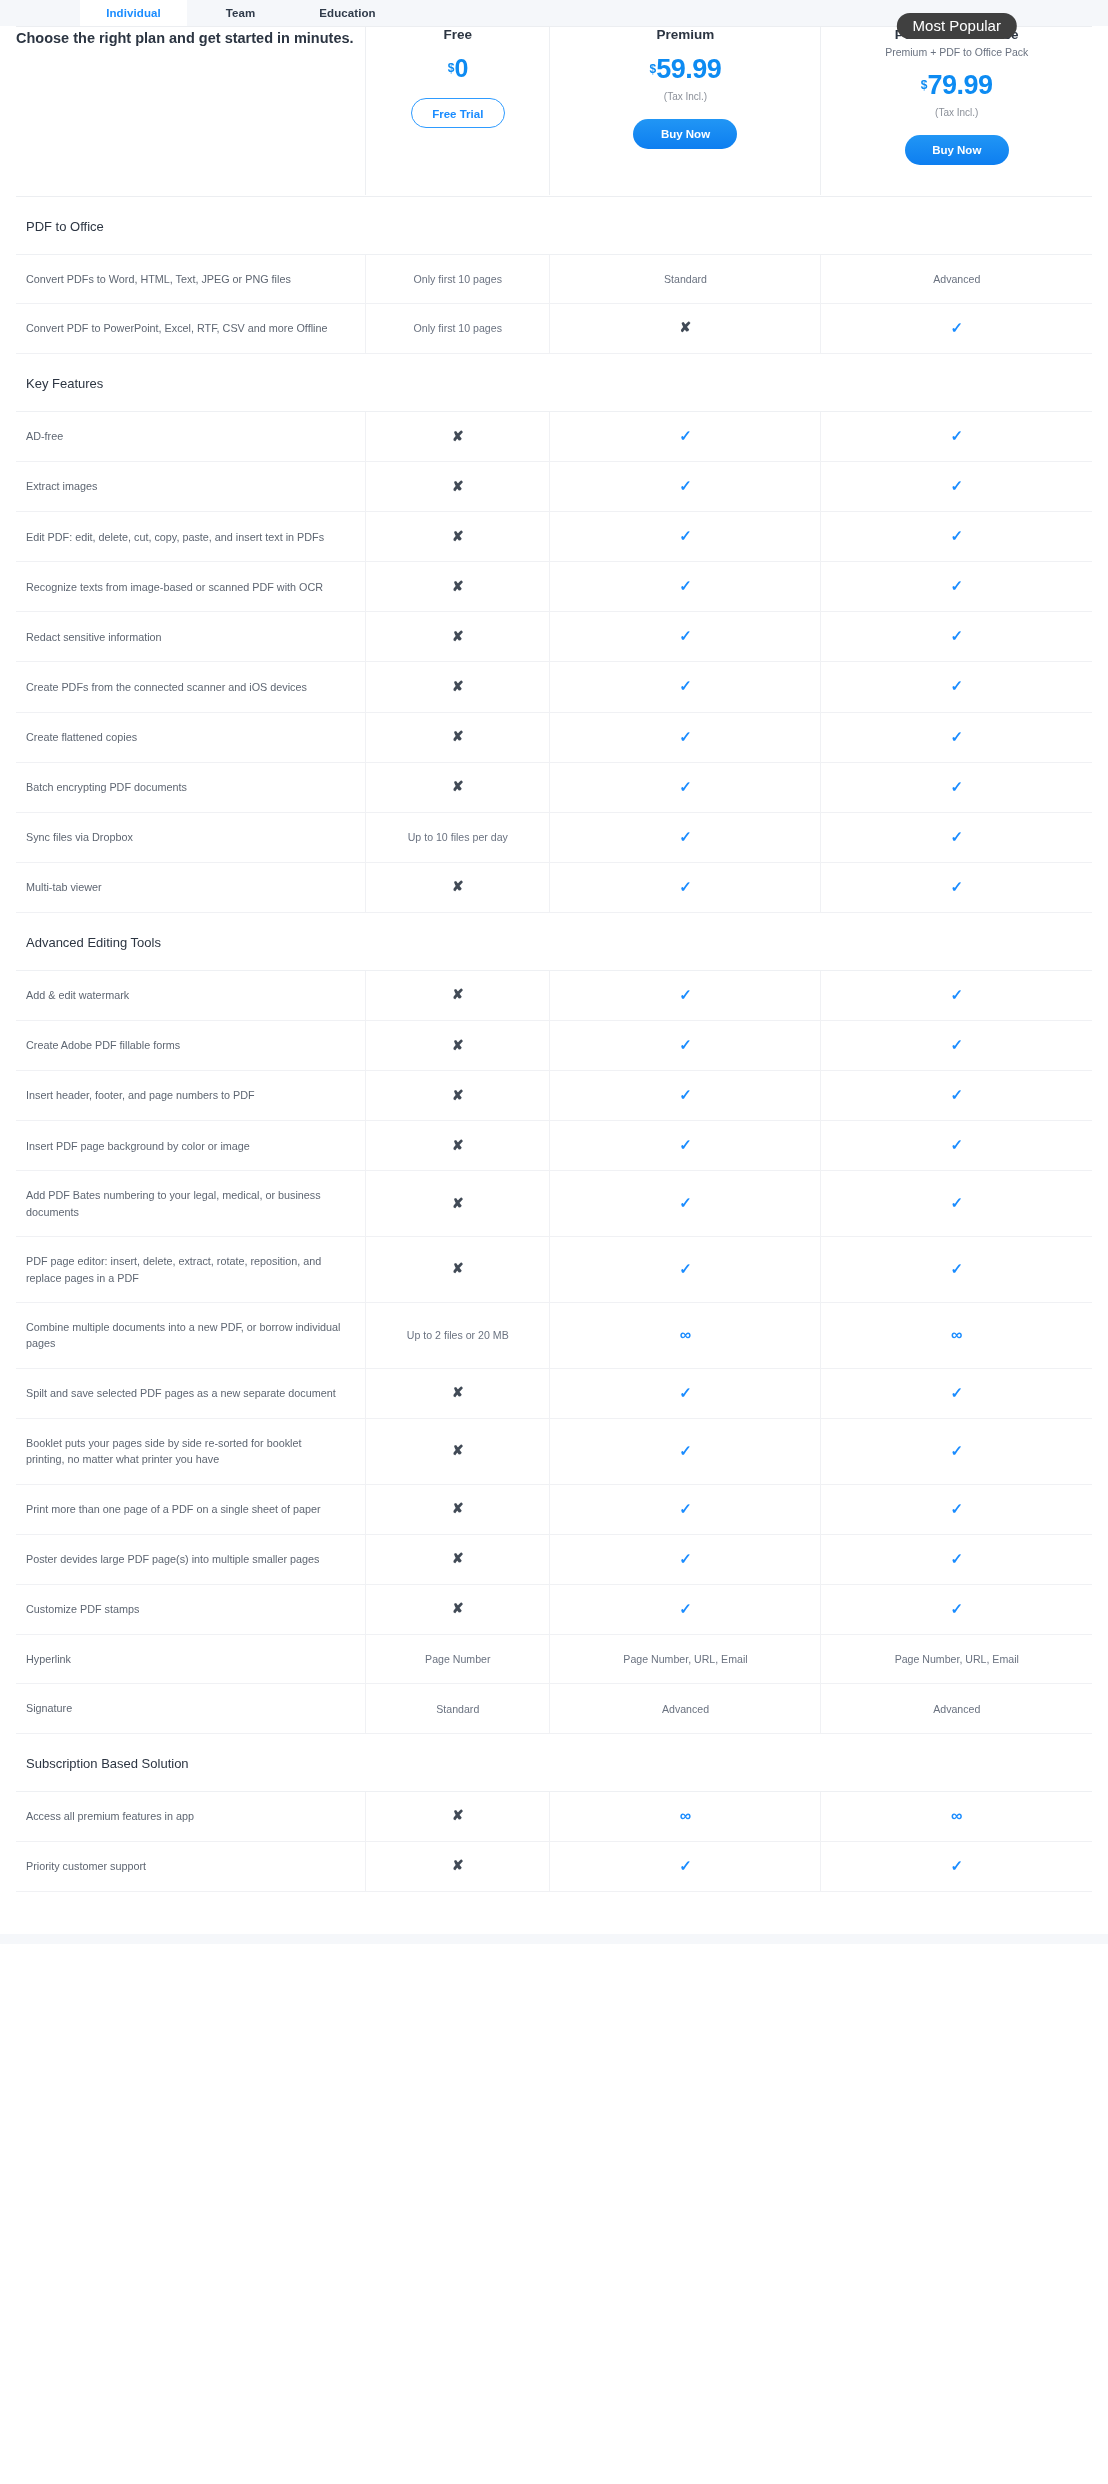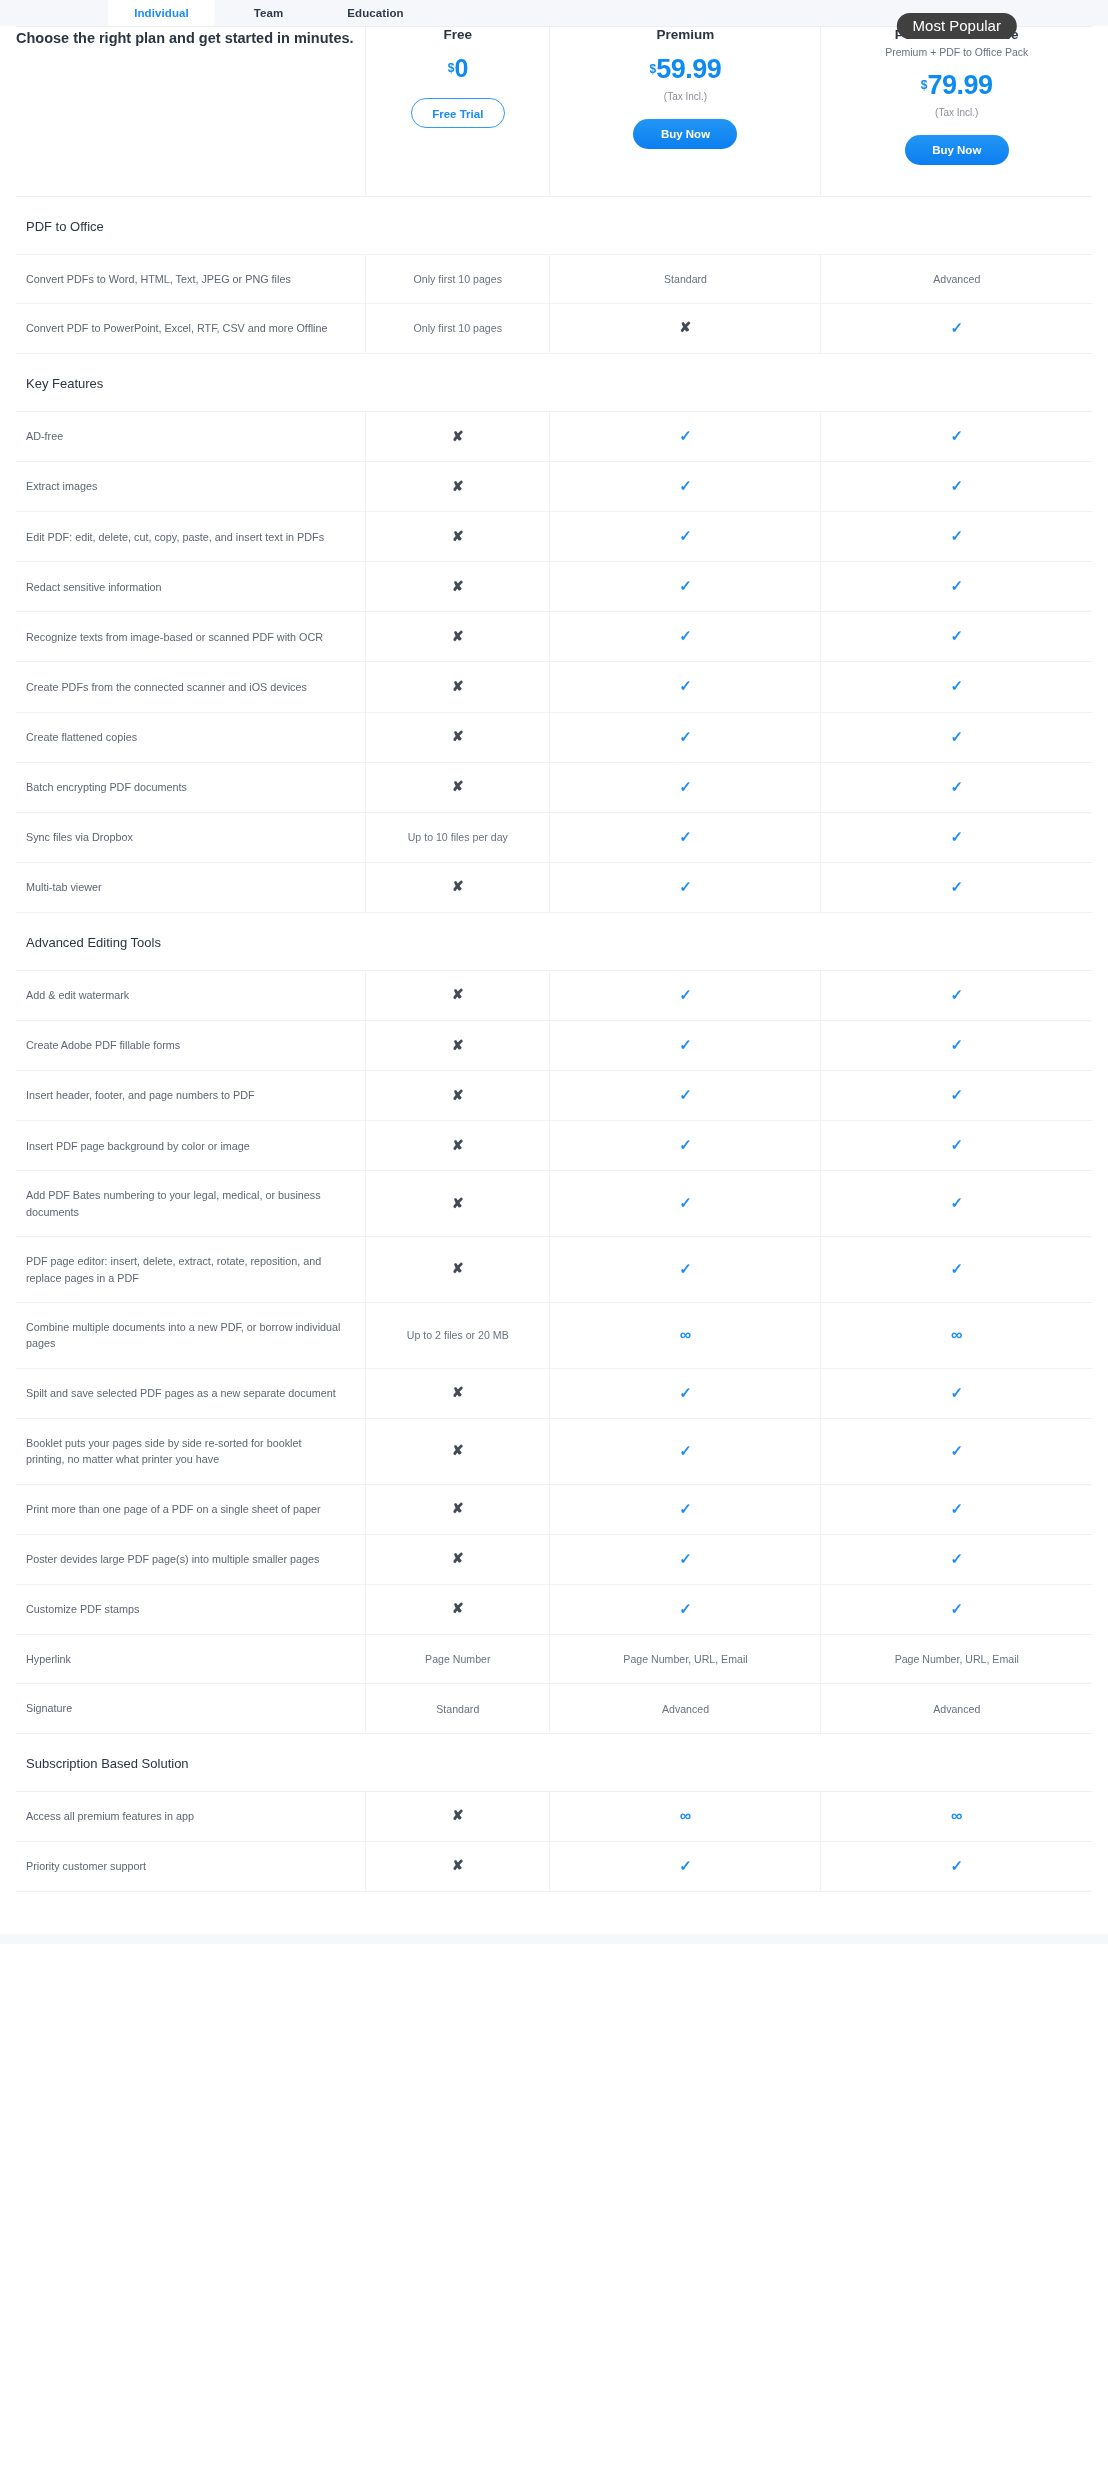--- a/index.html
+++ b/index.html
@@ -11,21 +11,21 @@
   }
   body { width: 1108px; min-height: 2484px; position: relative; }
 
   
   .tabbar {
     height: 26px;
     background: #f5f7fa;
     display: flex;
     align-items: stretch;
     justify-content: flex-start;
-    padding-left: 108px;
+    padding-left: 80px;
   }
   .tab {
     width: 107px;
     display: flex;
     align-items: center;
     justify-content: center;
     font-size: 11.5px;
     font-weight: bold;
     color: #303b4a;
     letter-spacing: .1px;
@@ -234,27 +234,27 @@
             <td class="val"><span class="mark check">✓</span></td>
             <td class="val"><span class="mark check">✓</span></td>
           </tr>
           <tr class="frow">
             <td class="feat">Edit PDF: edit, delete, cut, copy, paste, and insert text in PDFs</td>
             <td class="val"><span class="mark cross">✘</span></td>
             <td class="val"><span class="mark check">✓</span></td>
             <td class="val"><span class="mark check">✓</span></td>
           </tr>
           <tr class="frow">
+            <td class="feat">Recognize texts from image-based or scanned PDF with OCR</td>
+            <td class="val"><span class="mark cross">✘</span></td>
+            <td class="val"><span class="mark check">✓</span></td>
+            <td class="val"><span class="mark check">✓</span></td>
+          </tr>
+          <tr class="frow">
             <td class="feat">Redact sensitive information</td>
-            <td class="val"><span class="mark cross">✘</span></td>
-            <td class="val"><span class="mark check">✓</span></td>
-            <td class="val"><span class="mark check">✓</span></td>
-          </tr>
-          <tr class="frow">
-            <td class="feat">Recognize texts from image-based or scanned PDF with OCR</td>
             <td class="val"><span class="mark cross">✘</span></td>
             <td class="val"><span class="mark check">✓</span></td>
             <td class="val"><span class="mark check">✓</span></td>
           </tr>
           <tr class="frow">
             <td class="feat">Create PDFs from the connected scanner and iOS devices</td>
             <td class="val"><span class="mark cross">✘</span></td>
             <td class="val"><span class="mark check">✓</span></td>
             <td class="val"><span class="mark check">✓</span></td>
           </tr>

